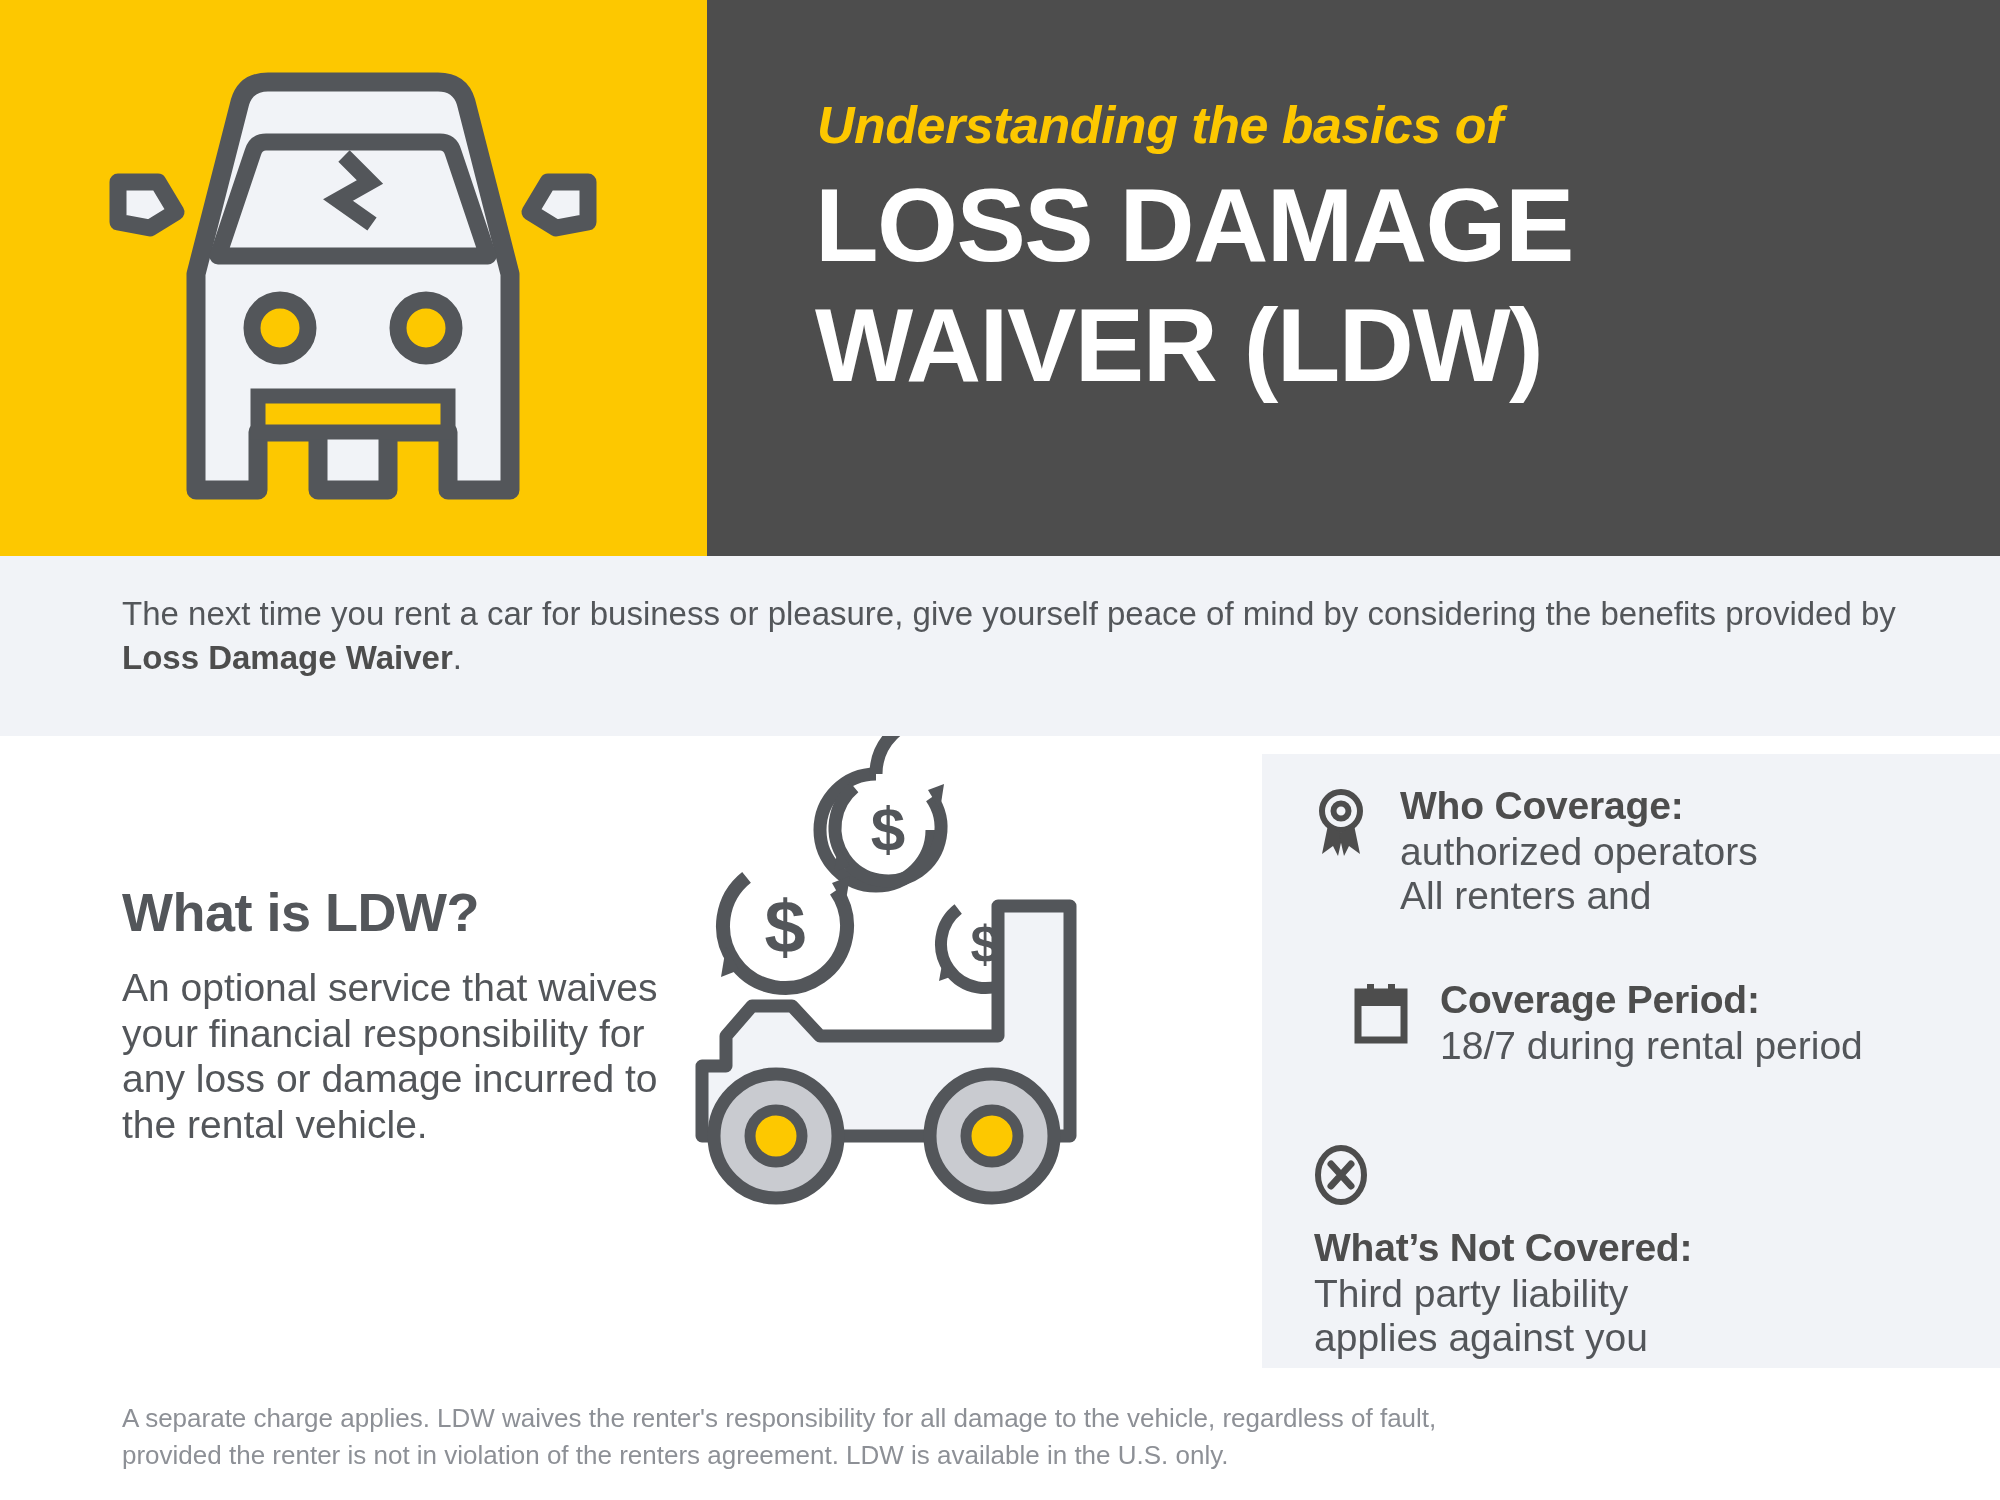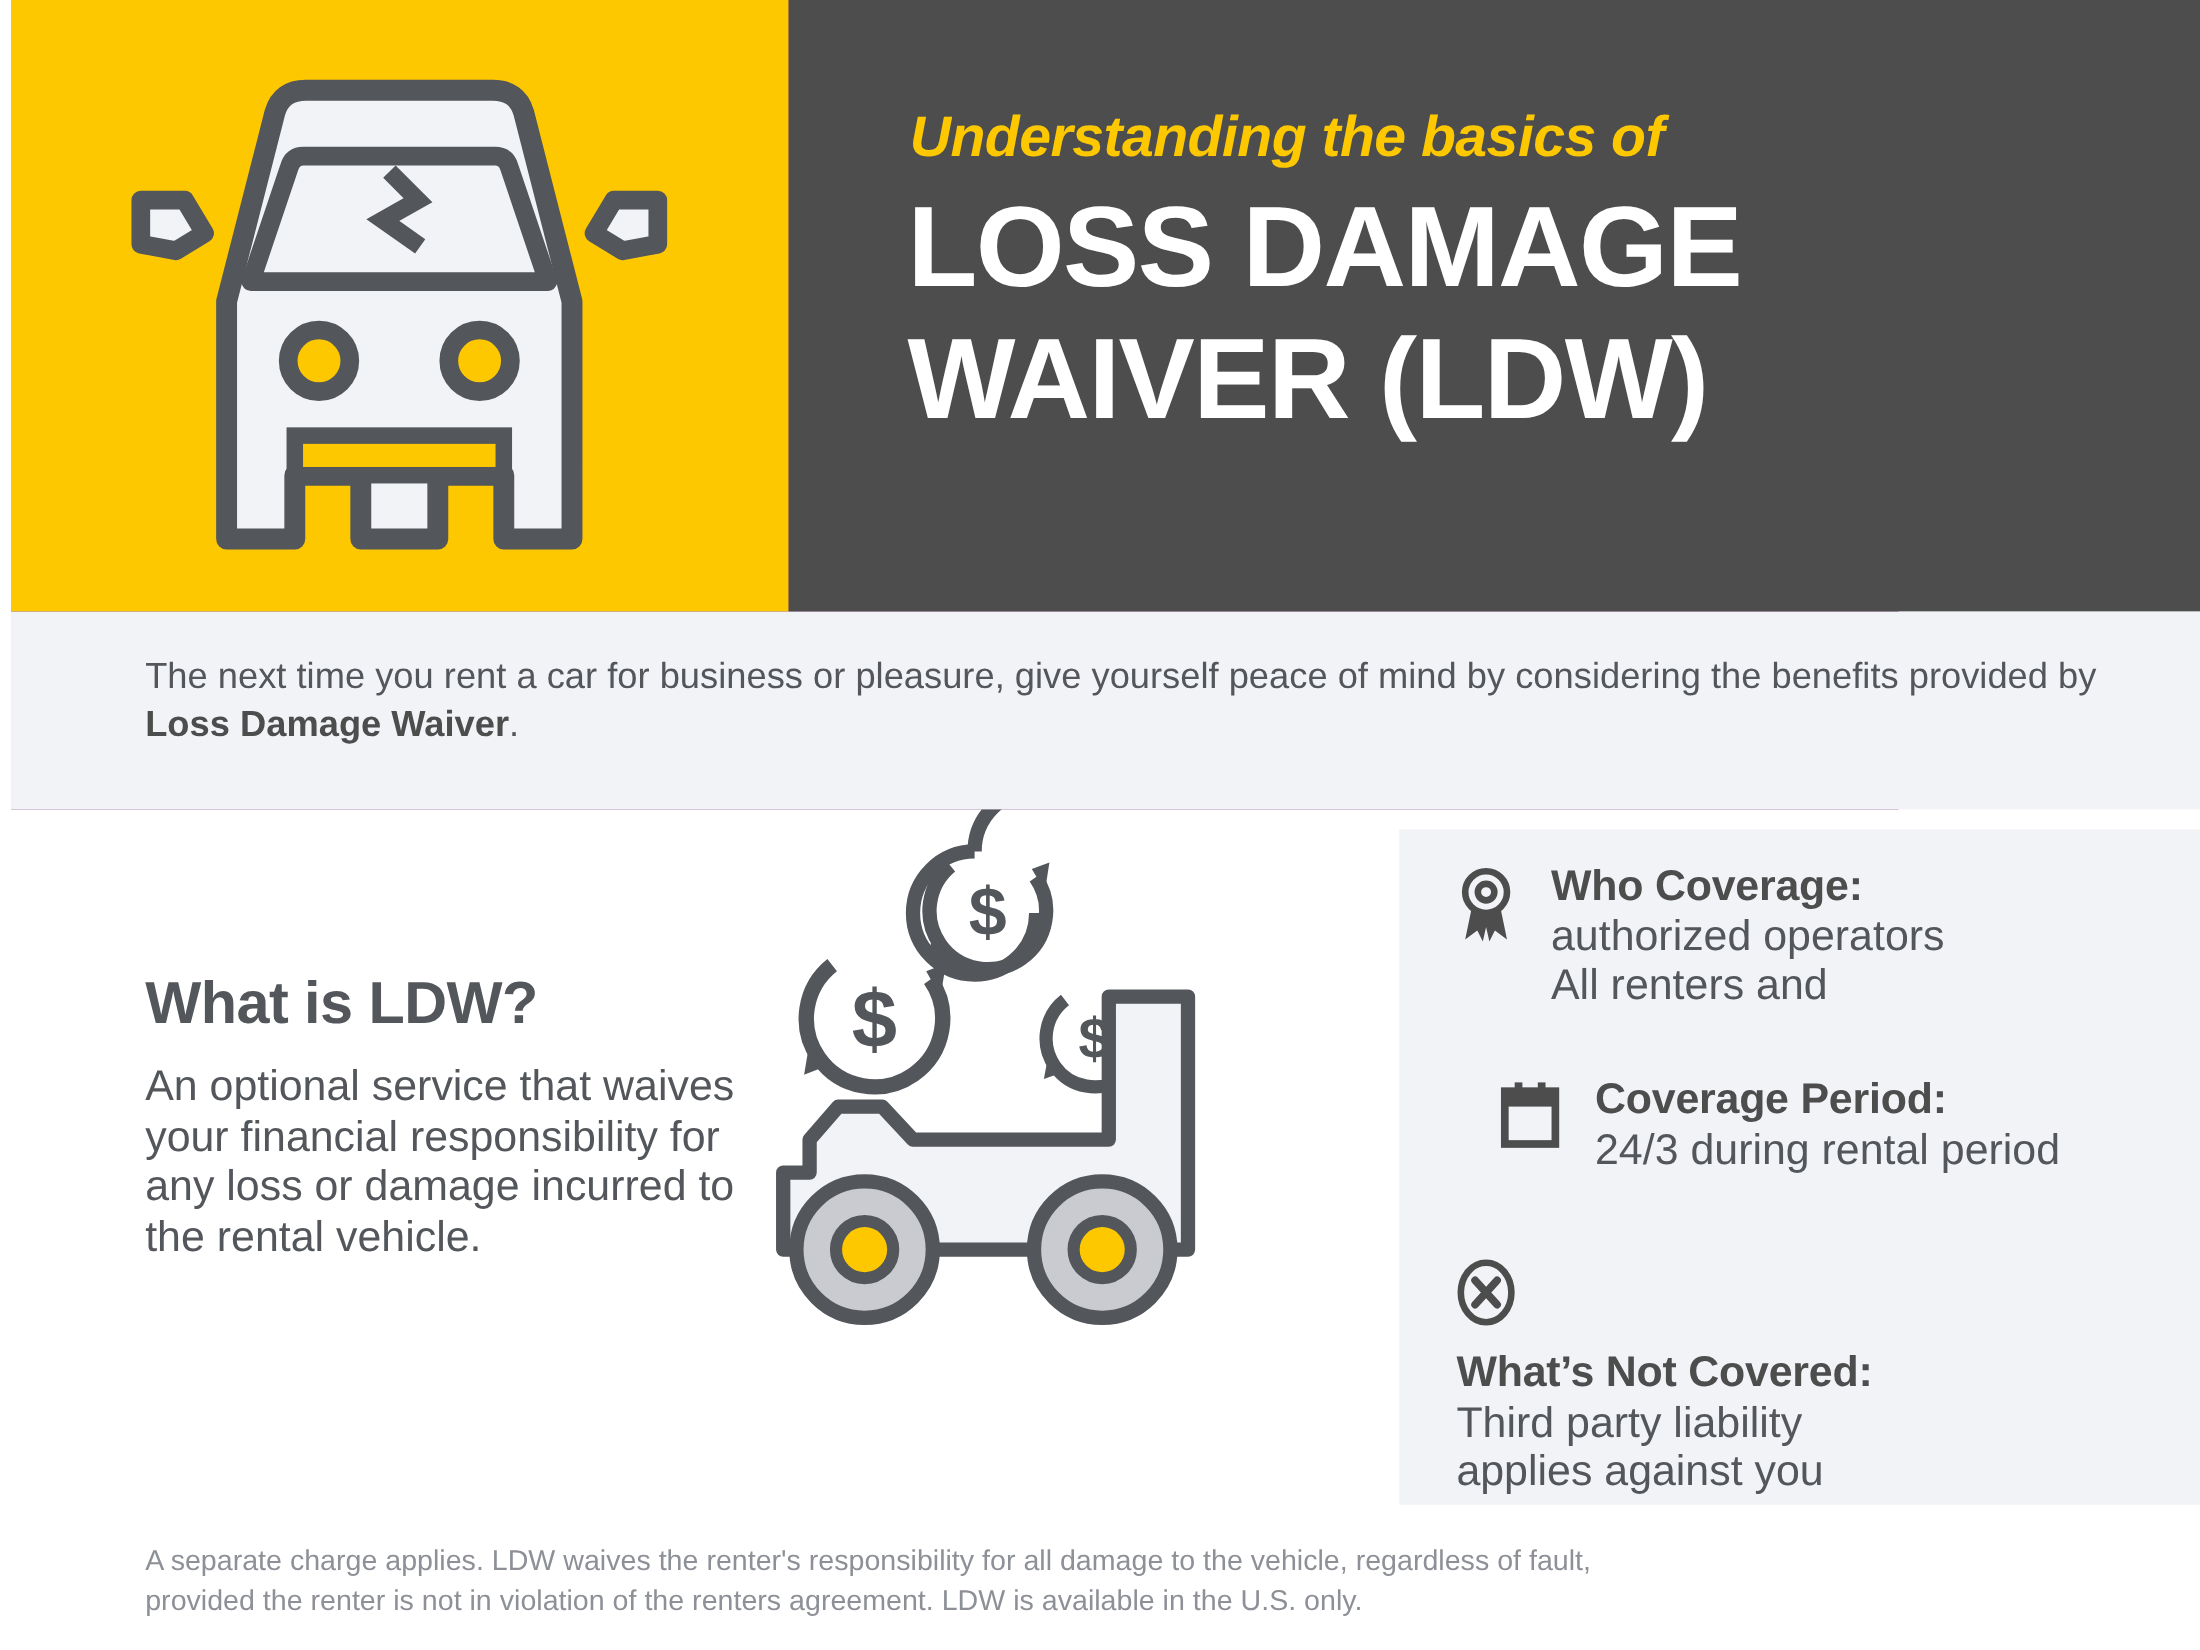--- a/index.html
+++ b/index.html
@@ -5,22 +5,21 @@
   * { box-sizing: border-box; margin: 0; padding: 0; }
   html, body {
     width: 2000px; height: 1500px;
     background: #ffffff;
     font-family: "Liberation Sans", sans-serif;
     overflow: hidden;
   }
   .page {
     position: relative;
     width: 1716px; height: 1500px;
-    background: #701a75;
-    margin-left: 10px;
+    background: #e5e5e5;
   }
 
   
   .header {
     position: absolute;
     left: 0; top: 0;
     width: 2000px; height: 556px;
     display: flex;
   }
   .header-badge {
@@ -270,21 +269,21 @@
         <div class="panel-icon">
           <svg width="54" height="62" viewBox="0 0 54 62">
             <rect x="4" y="10" width="46" height="48" fill="none" stroke="#4d4d4d" stroke-width="7"></rect>
             <rect x="4" y="10" width="46" height="14" fill="#4d4d4d"></rect>
             <rect x="13" y="2" width="7" height="10" fill="#4d4d4d"></rect>
             <rect x="34" y="2" width="7" height="10" fill="#4d4d4d"></rect>
           </svg>
         </div>
         <div class="panel-text">
           <div class="panel-label">Coverage Period:</div>
-          <div class="panel-value">24/3 during rental period</div>
+          <div class="panel-value">18/7 during rental period</div>
         </div>
       </div>
 
       <div class="panel-item item-2">
         <div class="panel-icon">
           <svg width="54" height="62" viewBox="0 0 54 62">
             <ellipse cx="27" cy="31" rx="23" ry="27" fill="none" stroke="#4d4d4d" stroke-width="6"></ellipse>
             <path d="M17 20 L37 42 M37 20 L17 42" stroke="#4d4d4d" stroke-width="7" stroke-linecap="round"></path>
           </svg>
         </div>

